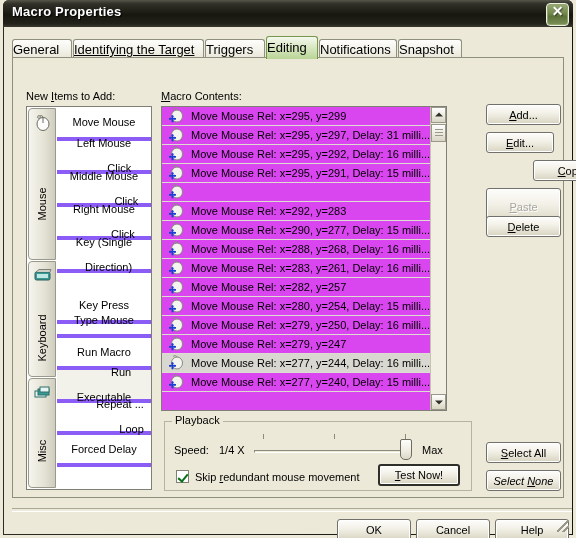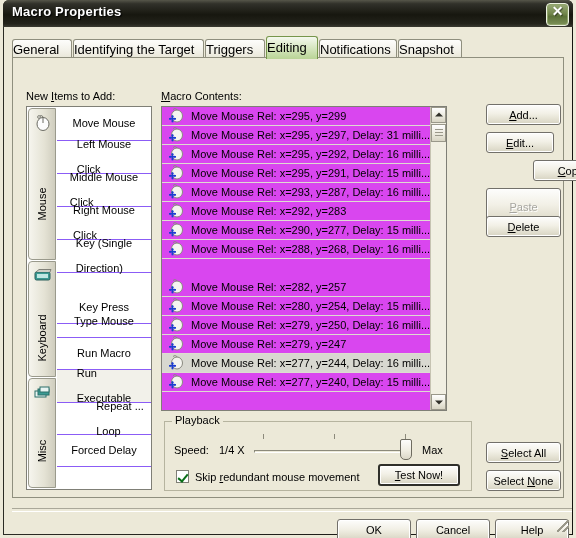--- a/index.html
+++ b/index.html
@@ -159,23 +159,23 @@
     width: 20px; height: 17px;
   }
   .item-list {
     position: absolute;
     left: 30px; top: 0; right: 0; bottom: 0;
     background: #fff;
   }
   .item {
     position: absolute;
     left: 0; width: 94px;
-    border-bottom: 1px solid #8b5cf6;
-    box-sizing: border-box;
-    text-align: left;
+    border-bottom: 4px solid #8b5cf6;
+    box-sizing: border-box;
+    text-align: right;
     font-size: 11px;
     color: #000;
     cursor: default;
     display: flex;
     align-items: center;
     justify-content: center;
   }
   .item.shaded { background: #f2f1ea; }
   .item span { display: block; line-height: 13px; }
 
@@ -351,21 +351,21 @@
 
   <div class="titlebar">
     <div class="title-text">Macro Properties</div>
     <div class="close-btn"></div>
   </div>
 
   <div class="client">
 
     <div class="tabstrip">
       <div class="tab" style="left:0px;   width:60px;">General</div>
-      <div class="tab" style="left:61px;  width:131px;">Identifying the Target</div>
+      <div class="tab" style="left:61px;  width:131px;text-decoration:underline;">Identifying the Target</div>
       <div class="tab" style="left:193px; width:60px;">Triggers</div>
       <div class="tab active" style="left:254px; width:52px;">Editing</div>
       <div class="tab" style="left:307px; width:78px;">Notifications</div>
       <div class="tab" style="left:386px; width:64px;">Snapshot</div>
     </div>
     <div class="tabline"></div>
     <div class="tabpage"></div>
 
     <div class="grp-label" style="left:22px; top:63px;">
       <span>New </span><span class="u">I</span><span>tems to Add:</span>
@@ -521,21 +521,20 @@
               <g fill="#1d3fd0">
                 <rect x="4" y="10" width="7" height="1.6"></rect>
                 <rect x="6.7" y="7.3" width="1.6" height="7"></rect>
                 <path d="M4 10.8 L5.6 9.4 L5.6 12.2 Z"></path>
                 <path d="M11 10.8 L9.4 9.4 L9.4 12.2 Z"></path>
                 <path d="M7.5 7.3 L6.1 8.9 L8.9 8.9 Z"></path>
                 <path d="M7.5 14.3 L6.1 12.7 L8.9 12.7 Z"></path>
               </g>
             </svg>
         </div>
-        <div class="row-txt">Move Mouse Rel: x=293, y=287, Delay: 16 milli...</div>
       </div>
       <div class="row" style="top:95px;">
         <div class="row-icon">
           <svg viewBox="0 0 22 16" width="22" height="16">
               <ellipse cx="12" cy="8" rx="5.5" ry="6" fill="#f5f5f0" stroke="#8a8a80" stroke-width="1"></ellipse>
               <path d="M12 2.2 C12 0.5 9 0 8 1.6" stroke="#8a8a80" stroke-width="1" fill="none"></path>
               <g fill="#1d3fd0">
                 <rect x="4" y="10" width="7" height="1.6"></rect>
                 <rect x="6.7" y="7.3" width="1.6" height="7"></rect>
                 <path d="M4 10.8 L5.6 9.4 L5.6 12.2 Z"></path>
@@ -573,20 +572,37 @@
                 <rect x="4" y="10" width="7" height="1.6"></rect>
                 <rect x="6.7" y="7.3" width="1.6" height="7"></rect>
                 <path d="M4 10.8 L5.6 9.4 L5.6 12.2 Z"></path>
                 <path d="M11 10.8 L9.4 9.4 L9.4 12.2 Z"></path>
                 <path d="M7.5 7.3 L6.1 8.9 L8.9 8.9 Z"></path>
                 <path d="M7.5 14.3 L6.1 12.7 L8.9 12.7 Z"></path>
               </g>
             </svg>
         </div>
         <div class="row-txt">Move Mouse Rel: x=288, y=268, Delay: 16 milli...</div>
+      </div>
+      <div class="row" style="top:152px;">
+        <div class="row-icon">
+          <svg viewBox="0 0 22 16" width="22" height="16">
+              <ellipse cx="12" cy="8" rx="5.5" ry="6" fill="#f5f5f0" stroke="#8a8a80" stroke-width="1"></ellipse>
+              <path d="M12 2.2 C12 0.5 9 0 8 1.6" stroke="#8a8a80" stroke-width="1" fill="none"></path>
+              <g fill="#1d3fd0">
+                <rect x="4" y="10" width="7" height="1.6"></rect>
+                <rect x="6.7" y="7.3" width="1.6" height="7"></rect>
+                <path d="M4 10.8 L5.6 9.4 L5.6 12.2 Z"></path>
+                <path d="M11 10.8 L9.4 9.4 L9.4 12.2 Z"></path>
+                <path d="M7.5 7.3 L6.1 8.9 L8.9 8.9 Z"></path>
+                <path d="M7.5 14.3 L6.1 12.7 L8.9 12.7 Z"></path>
+              </g>
+            </svg>
+        </div>
+        <div class="row-txt">Move Mouse Rel: x=283, y=261, Delay: 16 milli...</div>
       </div>
       <div class="row" style="top:171px;">
         <div class="row-icon">
           <svg viewBox="0 0 22 16" width="22" height="16">
               <ellipse cx="12" cy="8" rx="5.5" ry="6" fill="#f5f5f0" stroke="#8a8a80" stroke-width="1"></ellipse>
               <path d="M12 2.2 C12 0.5 9 0 8 1.6" stroke="#8a8a80" stroke-width="1" fill="none"></path>
               <g fill="#1d3fd0">
                 <rect x="4" y="10" width="7" height="1.6"></rect>
                 <rect x="6.7" y="7.3" width="1.6" height="7"></rect>
                 <path d="M4 10.8 L5.6 9.4 L5.6 12.2 Z"></path>
@@ -731,21 +747,21 @@
     <div class="btn disabled" style="left:482px; top:161px; width:75px; height:37px;">
       <span><span class="u">P</span><span>aste</span></span>
     </div>
     <div class="btn" style="left:482px; top:189px; width:75px; height:21px;">
       <span><span class="u">D</span><span>elete</span></span>
     </div>
 
     <div class="btn" style="left:482px; top:415px; width:75px; height:21px;">
       <span><span class="u">S</span><span>elect All</span></span>
     </div>
-    <div class="btn" style="left:482px; top:443px; width:75px; height:21px;">
+    <div class="btn" style="left:482px; top:443px; width:75px; height:21px;font-style:italic;">
       <span><span>Select </span><span class="u">N</span><span>one</span></span>
     </div>
 
     <div class="sep"></div>
     <div class="btn" style="left:333px; top:492px; width:74px; height:22px;">OK</div>
     <div class="btn" style="left:412px; top:492px; width:74px; height:22px;">Cancel</div>
     <div class="btn" style="left:491px; top:492px; width:74px; height:22px;">Help</div>
 
     <div class="grip"></div>
   </div>

